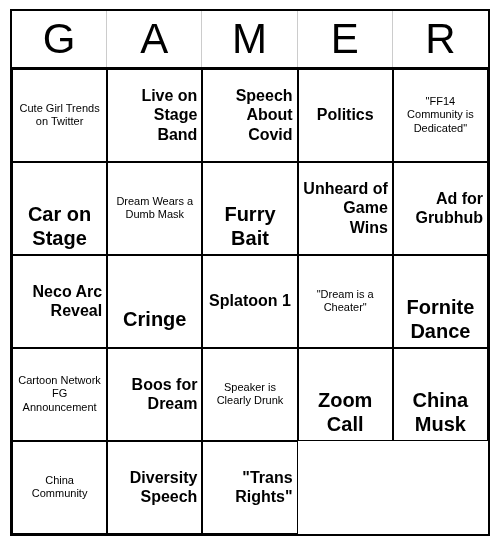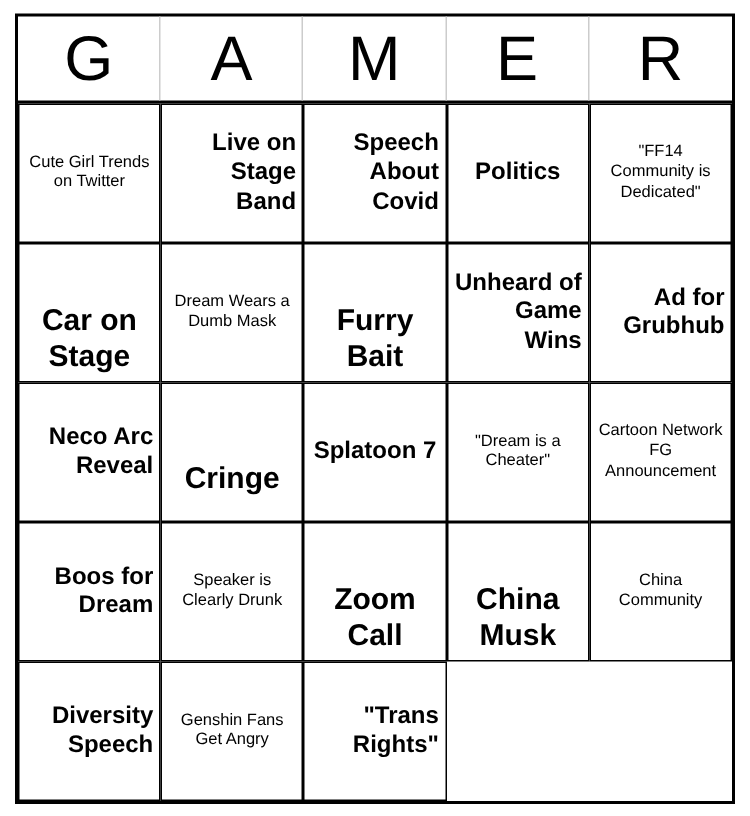--- a/index.html
+++ b/index.html
@@ -121,24 +121,27 @@
       <div class="bingo-cell">
         <span class="cell-text medium">Ad for Grubhub</span>
       </div>
       <div class="bingo-cell">
         <span class="cell-text medium">Neco Arc Reveal</span>
       </div>
       <div class="bingo-cell">
         <span class="cell-text large">Cringe</span>
       </div>
       <div class="bingo-cell">
-        <span class="cell-text medium">Splatoon 7</span>
+        <span class="cell-text medium">Splatoon 1</span>
       </div>
       <div class="bingo-cell">
         <span class="cell-text small">"Dream is a Cheater"</span>
+      </div>
+      <div class="bingo-cell">
+        <span class="cell-text large">Fornite Dance</span>
       </div>
       <div class="bingo-cell">
         <span class="cell-text small">Cartoon Network FG Announcement</span>
       </div>
       <div class="bingo-cell">
         <span class="cell-text medium">Boos for Dream</span>
       </div>
       <div class="bingo-cell">
         <span class="cell-text small">Speaker is Clearly Drunk</span>
       </div>
@@ -148,19 +151,16 @@
       <div class="bingo-cell">
         <span class="cell-text large">China Musk</span>
       </div>
       <div class="bingo-cell">
         <span class="cell-text small">China Community</span>
       </div>
       <div class="bingo-cell">
         <span class="cell-text medium">Diversity Speech</span>
       </div>
       <div class="bingo-cell">
-        <span class="cell-text small">Genshin Fans Get Angry</span>
-      </div>
-      <div class="bingo-cell">
         <span class="cell-text medium">"Trans Rights"</span>
       </div>
     </div>
 </div>
 
 </body></html>

